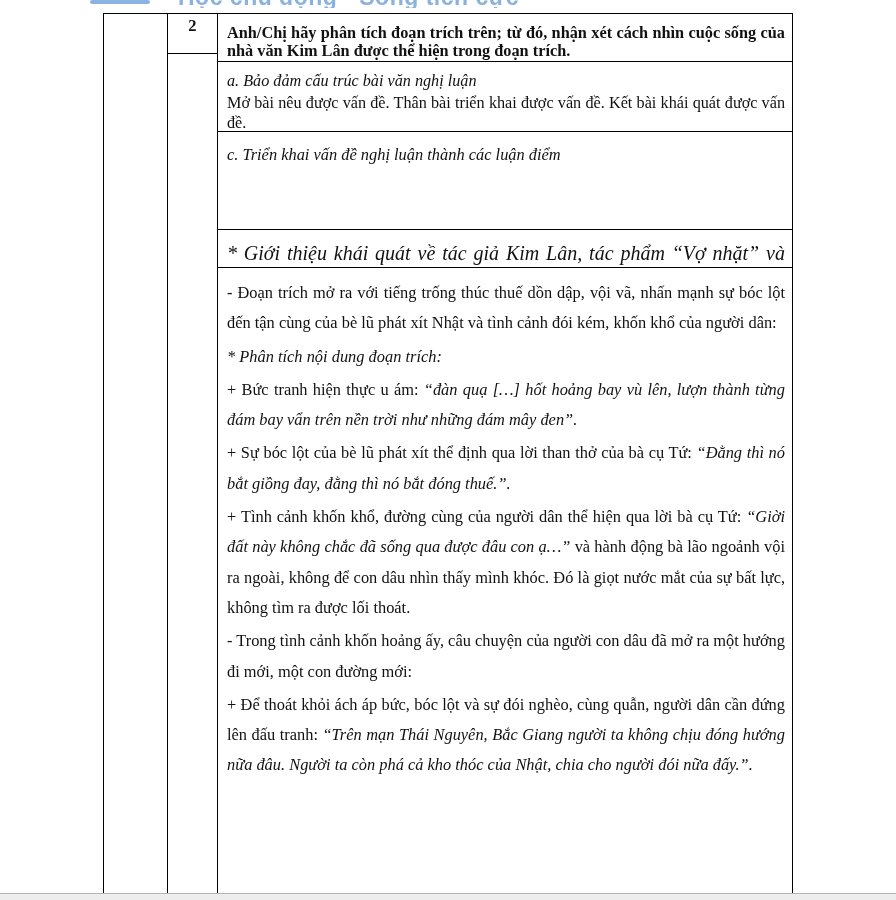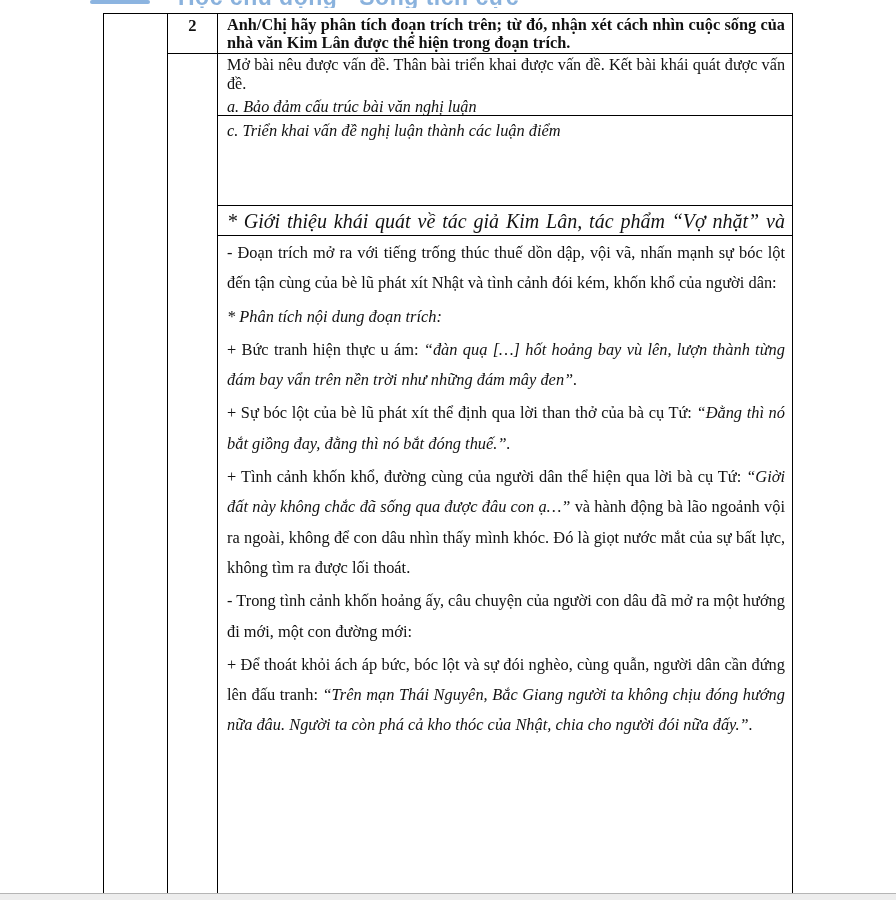--- a/index.html
+++ b/index.html
@@ -28,21 +28,21 @@
   }
   .col-left{width:62.5px;border-right:1.5px solid #000;box-sizing:content-box;}
   .col-num{width:49.5px;border-right:1.5px solid #000;display:flex;flex-direction:column;}
   .num-cell{
     height:40px;box-sizing:border-box;border-bottom:1.5px solid #000;
     text-align:center;font-weight:bold;font-size:16.5px;line-height:19.5px;padding-top:2px;
   }
   .col-main{flex:1;display:flex;flex-direction:column;min-width:0;}
   .cell{
     box-sizing:border-box;border-bottom:1.5px solid #000;
-    padding:0 7px 0 9px;overflow:hidden;
+    padding:0 7px 0 9px;overflow:hidden;margin-top:8px;
   }
   .q-cell{
     height:40px;font-weight:bold;font-size:16.3px;line-height:18.8px;
     padding-top:1.5px;text-align:justify;
   }
   .a-cell{height:62px;font-size:16.2px;line-height:19.3px;padding-top:2px;}
   .sec-cell{font-size:16.4px;line-height:29.8px;}
   .b-cell{height:92px;}
   .c-cell{height:90px;}
   .intro-cell{height:30px;font-size:20px;line-height:28px;padding-top:1px;}
@@ -77,22 +77,22 @@
       <div style="flex:1;"></div>
     </div>
 
     <div class="col-main">
 
       <div class="cell q-cell">
         <span>Anh/Chị hãy phân tích đoạn trích trên; từ đó, nhận xét cách nhìn cuộc sống của nhà văn Kim Lân được thể hiện trong đoạn trích.</span>
       </div>
 
       <div class="cell a-cell">
+          <p class="par"><span class="it">a. Bảo đảm cấu trúc bài văn nghị luận</span></p>
           <p class="par"><span>Mở bài nêu được vấn đề. Thân bài triển khai được vấn đề. Kết bài khái quát được vấn đề.</span></p>
-          <p class="par"><span class="it">a. Bảo đảm cấu trúc bài văn nghị luận</span></p>
         </div>
 
 
       <div class="cell sec-cell c-cell">
           <p class="par"><span class="it">c. Triển khai vấn đề nghị luận thành các luận điểm</span></p>
         </div>
 
       <div class="cell intro-cell">
           <p class="par"><span class="it">* Giới thiệu khái quát về tác giả Kim Lân, tác phẩm “Vợ nhặt” và đoạn trích.</span></p>
         </div>

